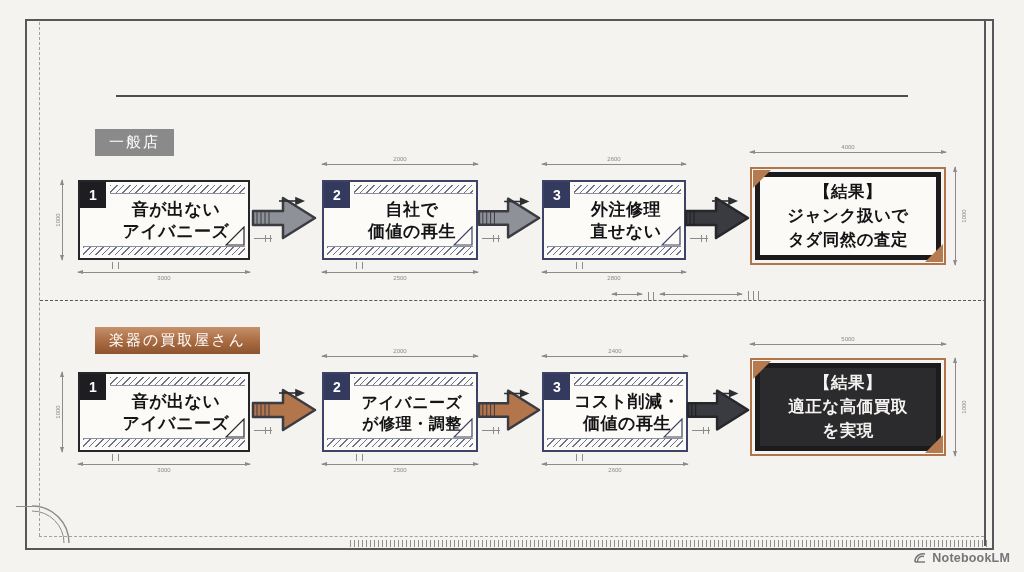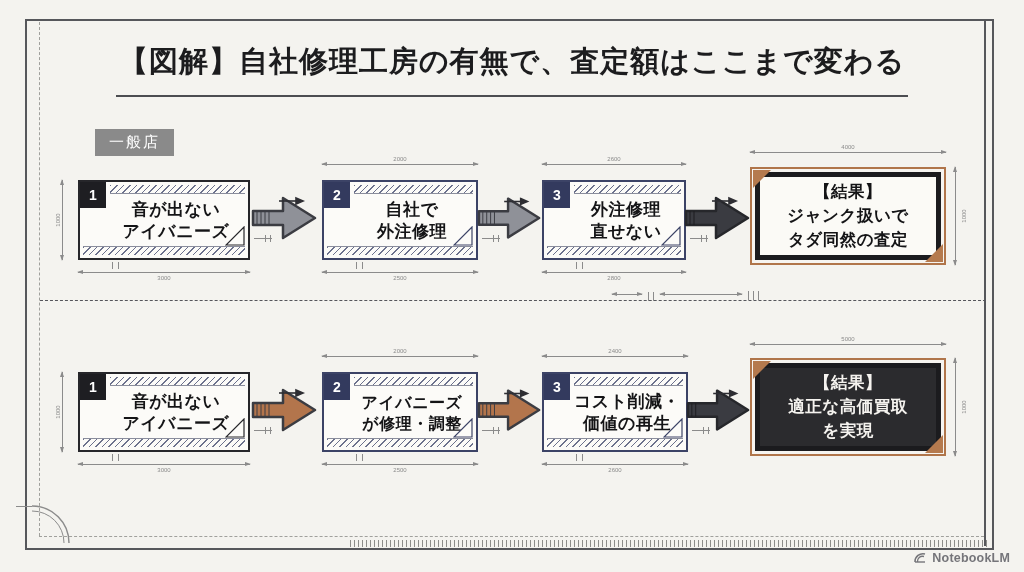--- a/index.html
+++ b/index.html
@@ -95,42 +95,41 @@
   <div class="frame-right-inner"></div>
   <div class="vdash"></div>
   <div class="hdash"></div>
   <div class="hatchband"></div>
   <svg class="arc-svg" width="48" height="48">
     <path d="M6,6 A37,37 0 0 1 43,43" fill="none" stroke="#8b8b8b" stroke-width="1.5"></path>
     <path d="M6,11 A32,32 0 0 1 38,43" fill="none" stroke="#8b8b8b" stroke-width="1"></path>
   </svg>
   <div class="arc-tick"></div>
 
-  <div class="title">【図解】自社修理工房の有無で、査定額はここまで変わる</div>
   <div class="title-rule"></div>
 
   <div class="rowlabel gray" style="left:95px;top:129px;">一般店</div>
 
   <div class="pbox darkline" style="left:78px;top:180px;width:172px;height:80px;">
     <div class="hatch-top"></div>
     <div class="hatch-bot"></div>
     <div class="badge black">1</div>
     <div class="ptext">音が出ない
 アイバニーズ</div>
     <svg class="fold" width="20" height="20">
       <path d="M19,1 L19,19 L1,19 Z" fill="#fcfbf8" stroke="#26262a" stroke-width="1.2"></path>
       </svg>
   </div>
 
   <div class="pbox" style="left:322px;top:180px;width:156px;height:80px;">
     <div class="hatch-top"></div>
     <div class="hatch-bot"></div>
     <div class="badge navy">2</div>
     <div class="ptext">自社で
-外注修理</div>
+価値の再生</div>
     <svg class="fold" width="20" height="20">
       <path d="M19,1 L19,19 L1,19 Z" fill="#fcfbf8" stroke="#3c4366" stroke-width="1.2"></path>
       </svg>
   </div>
 
   <div class="pbox" style="left:542px;top:180px;width:144px;height:80px;">
     <div class="hatch-top"></div>
     <div class="hatch-bot"></div>
     <div class="badge navy">3</div>
     <div class="ptext">外注修理
@@ -208,20 +207,21 @@
 
   <div class="midline"></div>
   <div class="dim-h" style="left:612px;top:294px;width:30px;"></div>
   <div class="dim-h" style="left:660px;top:294px;width:82px;"></div>
   <div class="mini-vtick" style="left:648px;top:292px;"></div>
   <div class="mini-vtick" style="left:653px;top:292px;"></div>
   <div class="mini-vtick" style="left:748px;top:291px;"></div>
   <div class="mini-vtick" style="left:753px;top:291px;"></div>
   <div class="mini-vtick" style="left:758px;top:291px;"></div>
 
+  <div class="rowlabel copper" style="left:95px;top:327px;">楽器の買取屋さん</div>
 
   <div class="pbox darkline" style="left:78px;top:372px;width:172px;height:80px;">
     <div class="hatch-top"></div>
     <div class="hatch-bot"></div>
     <div class="badge black">1</div>
     <div class="ptext">音が出ない
 アイバニーズ</div>
     <svg class="fold" width="20" height="20">
       <path d="M19,1 L19,19 L1,19 Z" fill="#fcfbf8" stroke="#26262a" stroke-width="1.2"></path>
       </svg>

